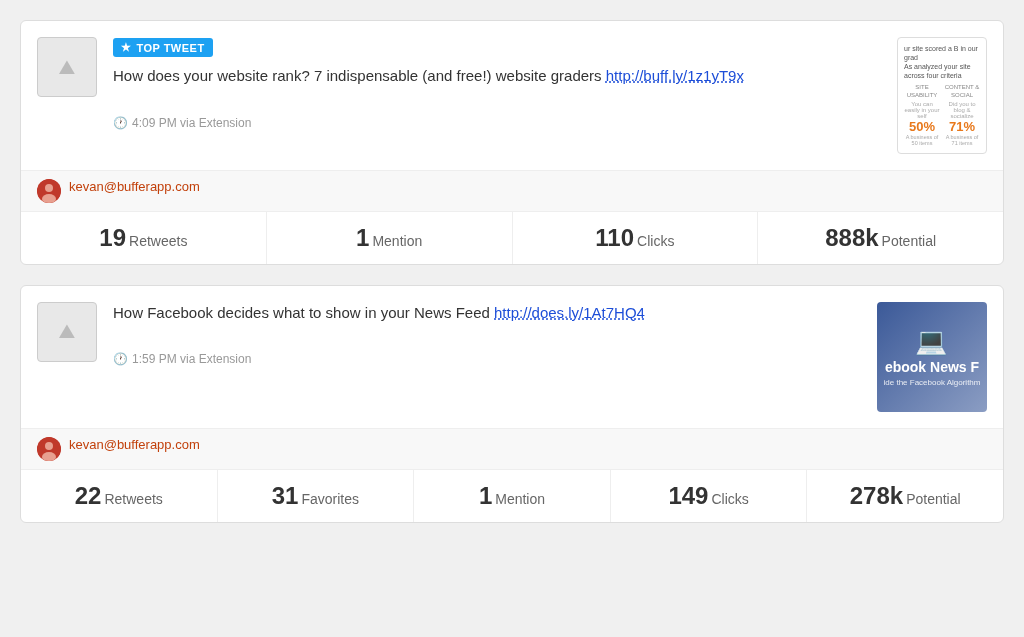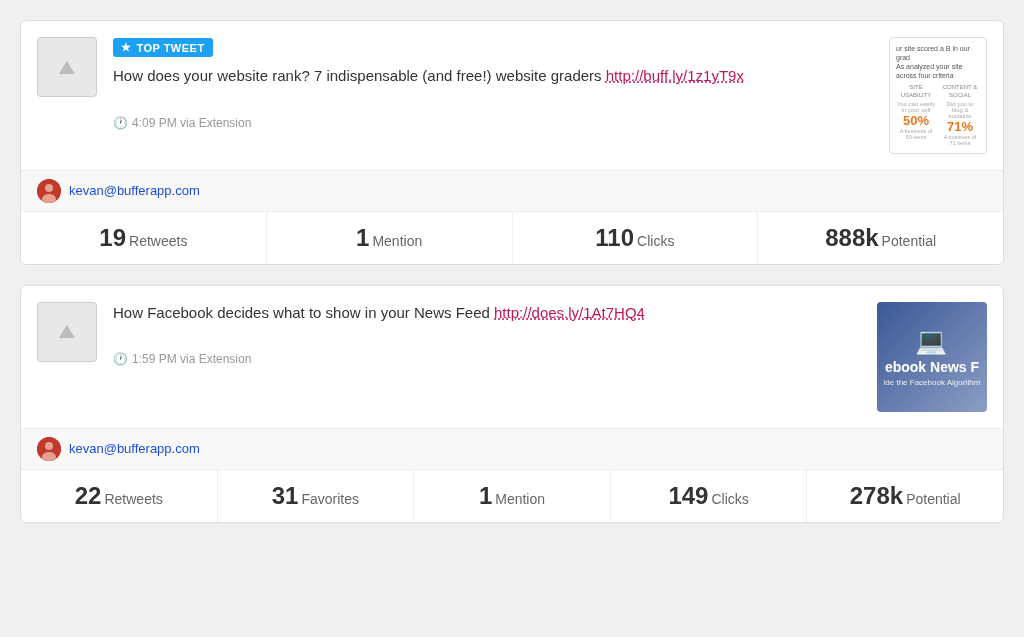--- a/index.html
+++ b/index.html
@@ -54,34 +54,34 @@
       text-transform: uppercase;
       letter-spacing: 0.5px;
     }
     .tweet-text {
       font-size: 15px;
       color: #333;
       line-height: 1.5;
       margin-bottom: 12px;
     }
     .tweet-text a, .tweet-link {
-      color: #be185d;
+      color: #1d4ed8;
       text-decoration: underline;
       text-decoration-style: dotted;
       margin-top: 8px;
     }
     .tweet-time {
       font-size: 12px;
       color: #999;
       display: flex;
       align-items: center;
       gap: 4px;
     }
     .tweet-thumb-grader {
-      width: 98px;
+      width: 90px;
       min-height: 110px;
       border: 1px solid #ddd;
       border-radius: 4px;
       padding: 6px;
       font-size: 8px;
       color: #555;
       background: #fff;
       flex-shrink: 0;
     }
     .grader-title {
@@ -113,24 +113,24 @@
     .grader-sub {
       font-size: 5.5px;
       color: #aaa;
       line-height: 1.2;
     }
     .tweet-author-bar {
       background: #f8f8f8;
       border-top: 1px solid #eee;
       padding: 8px 16px;
       display: flex;
-      align-items: center;
+      align-items: flex-start;
       gap: 8px;
       font-size: 13px;
-      color: #1d4ed8;
+      color: #c2410c;
     }
     .avatar {
       width: 24px;
       height: 24px;
       border-radius: 50%;
       background: #c0392b;
       display: flex;
       align-items: center;
       justify-content: center;
       color: #fff;

